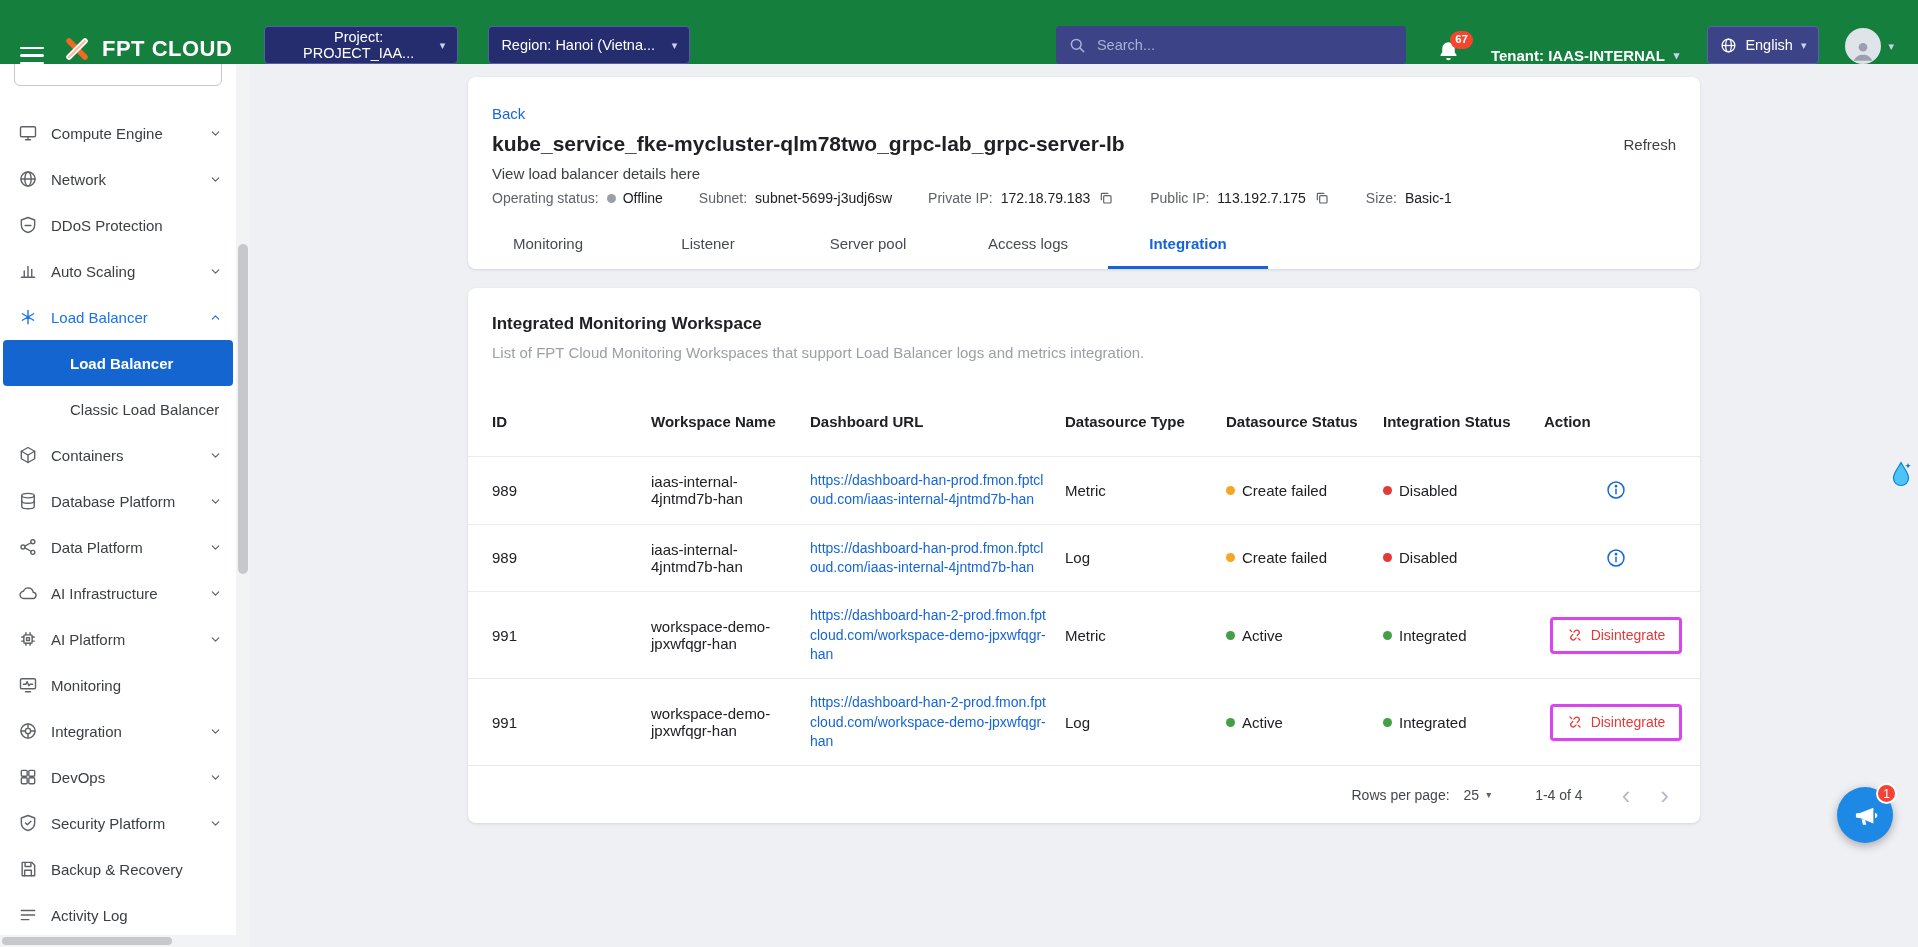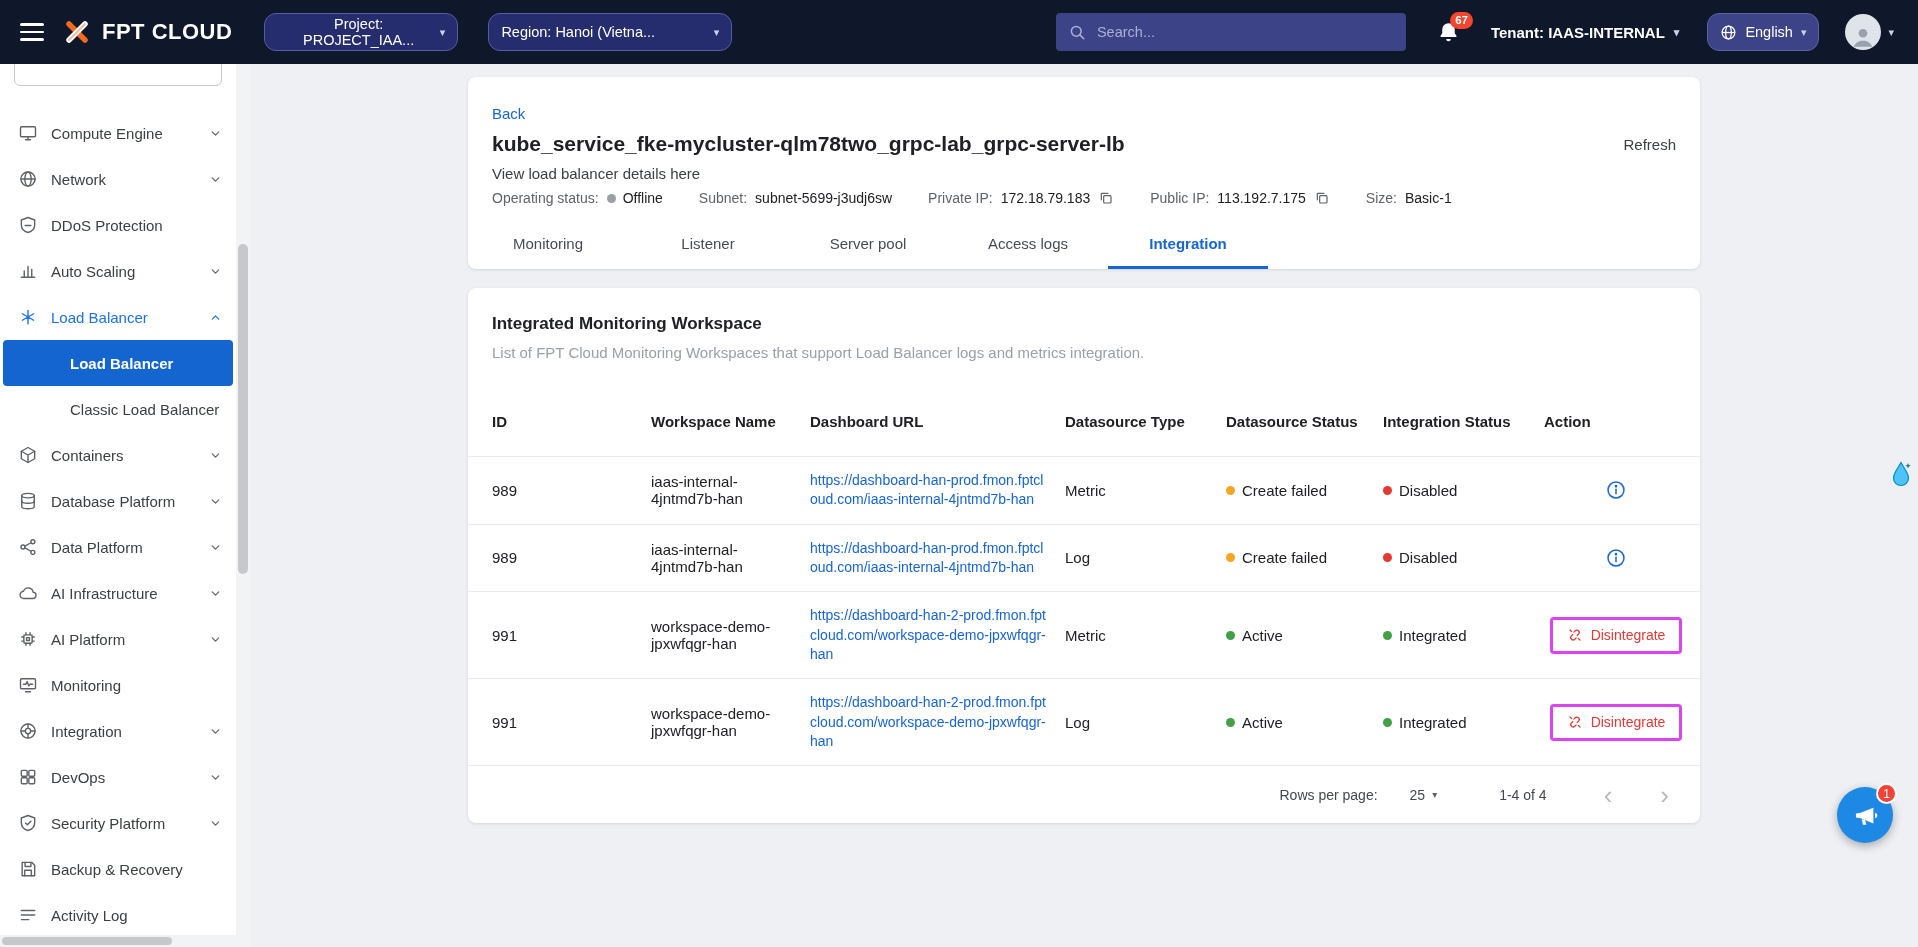--- a/index.html
+++ b/index.html
@@ -1,27 +1,27 @@
 <!DOCTYPE html>
 <html><head>
 <meta charset="utf-8">
 <style>
   html,body{margin:0;padding:0;}
   body{font-family:"Liberation Sans",sans-serif;}
   .app{position:relative;width:1918px;height:947px;background:#eef0f4;overflow:hidden;}
 
   
-  .topbar{position:absolute;top:0;left:0;right:0;height:64px;background:#0f172a;display:flex;align-items:center;padding:0 24px 0 20px;box-sizing:border-box;z-index:30;}
+  .topbar{position:absolute;top:0;left:0;right:0;height:64px;background:#15803d;display:flex;align-items:flex-end;padding:0 24px 0 20px;box-sizing:border-box;z-index:30;}
   .hamburger{width:24px;display:flex;flex-direction:column;gap:5px;cursor:pointer;flex:none;}
   .hamburger span{display:block;height:2.5px;background:#fff;border-radius:2px;}
   .logo{display:flex;align-items:center;gap:10px;margin-left:18px;margin-right:32px;flex:none;}
   .logo-text{color:#fff;font-size:22px;font-weight:bold;letter-spacing:.5px;}
-  .hdr-select{height:38px;background:#262d6e;border:1px solid #565da0;border-radius:12px;color:#fff;font-size:14.5px;display:flex;align-items:center;padding:0 12px;cursor:pointer;box-sizing:border-box;font-family:inherit;}
+  .hdr-select{height:38px;background:#262d6e;border:1px solid #565da0;border-radius:4px;color:#fff;font-size:14.5px;display:flex;align-items:center;padding:0 12px;cursor:pointer;box-sizing:border-box;font-family:inherit;}
   .project{width:194px;justify-content:space-between;margin-right:30px;flex:none;}
-  .region{width:244px;justify-content:space-between;flex:none;}
+  .region{width:202px;justify-content:space-between;flex:none;}
   .caret{font-size:11px;color:#cdd1ef;}
   .search{margin-left:auto;margin-right:30px;height:38px;width:350px;background:#3c4386;border-radius:4px;display:flex;align-items:center;padding:0 12px;gap:9px;box-sizing:border-box;flex:none;}
   .search input{flex:1;background:transparent;border:none;outline:none;color:#fff;font-size:14.5px;font-family:inherit;}
   .search input::placeholder{color:#aab0d8;}
   .bell{position:relative;margin-right:30px;cursor:pointer;flex:none;display:flex;}
   .badge{position:absolute;top:-8px;right:-12px;background:#f4452e;color:#fff;font-size:11.5px;font-weight:bold;border-radius:9px;padding:3px 5px;line-height:1;}
   .tenant{color:#fff;font-weight:bold;font-size:15px;display:flex;align-items:center;gap:9px;margin-right:28px;cursor:pointer;flex:none;}
   .lang{gap:8px;background:#3c4386;border-color:#5a61a5;margin-right:26px;flex:none;}
   .avatar-wrap{display:flex;align-items:center;gap:7px;cursor:pointer;flex:none;}
   .avatar{width:36px;height:36px;border-radius:50%;background:#dfe3ea;display:flex;align-items:flex-end;justify-content:center;overflow:hidden;}
@@ -70,21 +70,21 @@
   #ws-table{width:100%;border-collapse:collapse;table-layout:fixed;margin-top:20px;}
   #ws-table th{font-size:15px;font-weight:bold;color:#202124;text-align:left;padding:32px 16px 26px 0;border-bottom:1px solid #e8eaed;}
   #ws-table td{font-size:15px;color:#202124;padding:14px 16px 14px 0;border-bottom:1px solid #e8eaed;vertical-align:middle;}
   #ws-table th:first-child,#ws-table td:first-child{padding-left:24px;}
   .url{color:#1565d8;font-size:14px;line-height:1.38;word-break:break-all;cursor:pointer;display:block;text-decoration:none;}
   .status{display:flex;align-items:center;}
   .action-wrap{width:144px;display:flex;justify-content:center;}
   .info-btn{display:inline-flex;cursor:pointer;}
   .disint-btn{display:inline-flex;align-items:center;gap:8px;border:3px solid #d946ef;background:#fff;border-radius:4px;height:37px;padding:0 14px;color:#e53935;font-size:14px;cursor:pointer;box-shadow:0 1px 2px rgba(0,0,0,.06);font-family:inherit;}
   .dicon{display:inline-flex;}
-  .tfoot{display:flex;justify-content:flex-end;align-items:center;height:57px;padding-right:16px;font-size:14px;color:#44474f;gap:18px;}
+  .tfoot{display:flex;justify-content:flex-end;align-items:center;height:57px;padding-right:16px;font-size:14px;color:#44474f;}
   .rpp-label{margin-right:14px;}
   .rpp-select{display:inline-flex;align-items:center;gap:7px;margin-right:44px;cursor:pointer;}
   .caret2{font-size:10px;color:#5f6368;}
   .range{margin-right:24px;}
   .pg{font-size:26px;color:#b6bac2;padding:0 15px;cursor:pointer;line-height:1;user-select:none;}
 
   
   .fab{position:absolute;right:25px;bottom:104px;width:56px;height:56px;border-radius:50%;background:#1e88e5;display:flex;align-items:center;justify-content:center;box-shadow:0 3px 10px rgba(0,0,0,.3);cursor:pointer;z-index:40;}
   .fab-badge{position:absolute;top:-4px;right:-4px;width:21px;height:21px;background:#f44336;border:2px solid #fff;border-radius:50%;color:#fff;font-size:12px;display:flex;align-items:center;justify-content:center;box-sizing:border-box;}
   .droplet{position:absolute;right:5px;top:460px;cursor:pointer;z-index:40;}

